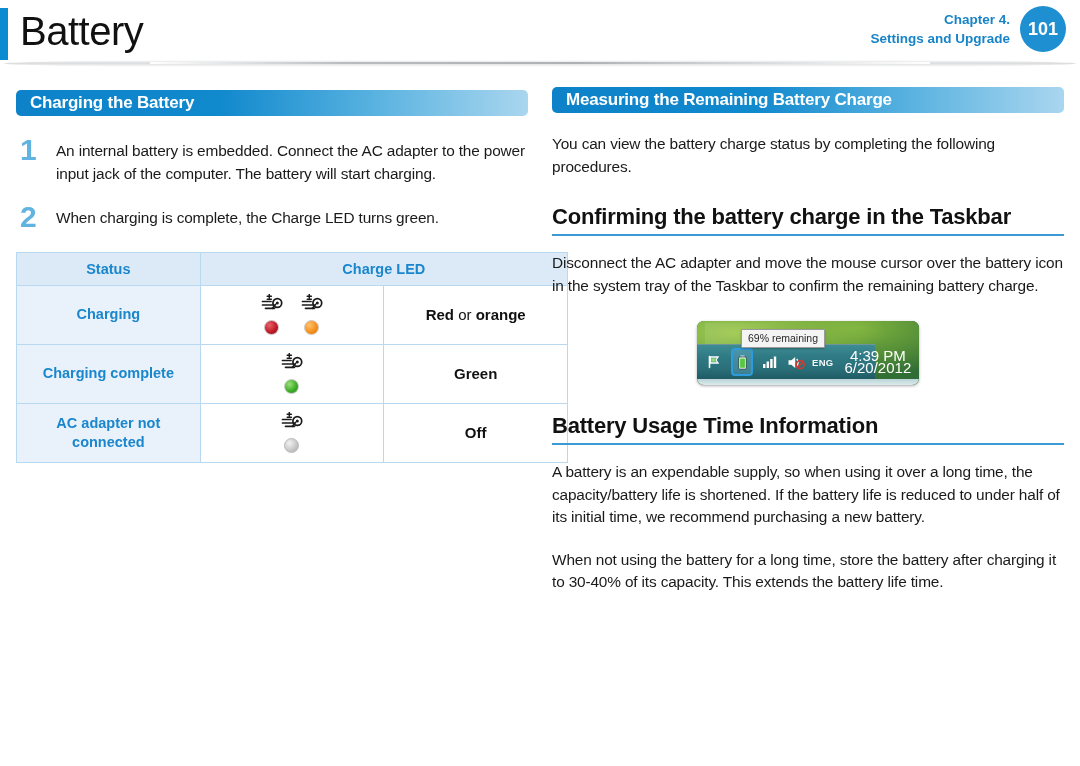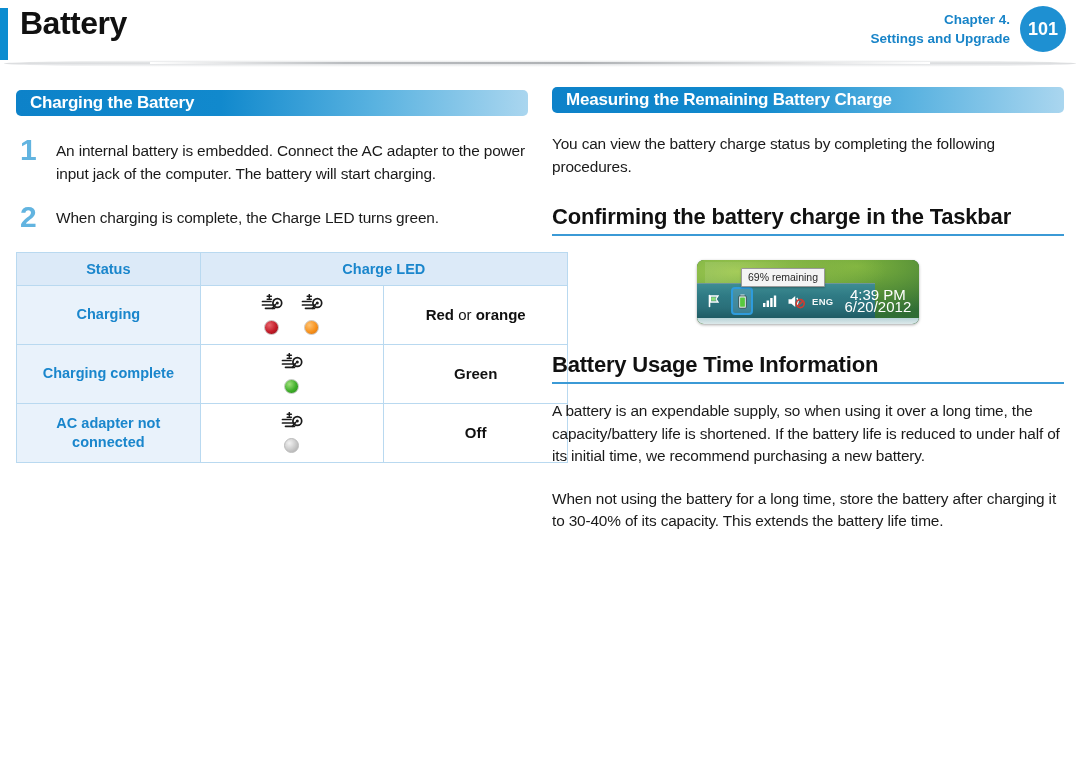--- a/index.html
+++ b/index.html
@@ -24,23 +24,23 @@
     height: 62px;
   }
   .left-accent {
     position: absolute;
     left: 0; top: 8px;
     width: 8px; height: 52px;
     background: #0b8cd0;
   }
   .page-title {
     position: absolute;
-    left: 20px; top: 1px;
-    font-size: 32px;
-    font-weight: bold;
+    left: 20px; top: 9px;
+    font-size: 40px;
+    font-weight: normal;
     letter-spacing: -0.5px;
     color: #111111;
     line-height: 44px;
     white-space: nowrap;
   }
   .chapter-block {
     position: absolute;
     right: 70px; top: 10px;
     text-align: right;
     color: #1884c8;
@@ -429,20 +429,21 @@
 <div class="col-right">
 
   <div class="section-bar">
     <span>Measuring the Remaining Battery Charge</span>
   </div>
 
   <div class="para" style="margin-top:20px;">You can view the battery charge status by completing the following procedures.</div>
 
   <div class="subhead">Confirming the battery charge in the Taskbar</div>
 
+  <div class="para" style="margin-top:16px;">Disconnect the AC adapter and move the mouse cursor over the battery icon in the system tray of the Taskbar to confirm the remaining battery charge.</div>
 
   <div class="tray-shot">
     <div class="tray-wallpaper"></div>
     <div class="tray-leafline"></div>
 
     <div class="tray-bar">
       <div class="tray-icons">
         <div class="tray-icon">
           <svg width="15" height="14" viewBox="0 0 15 14">
             <path d="M2.5 1.5 L2.5 12.5" stroke="#ffffff" stroke-width="1.6" stroke-linecap="round"></path>

